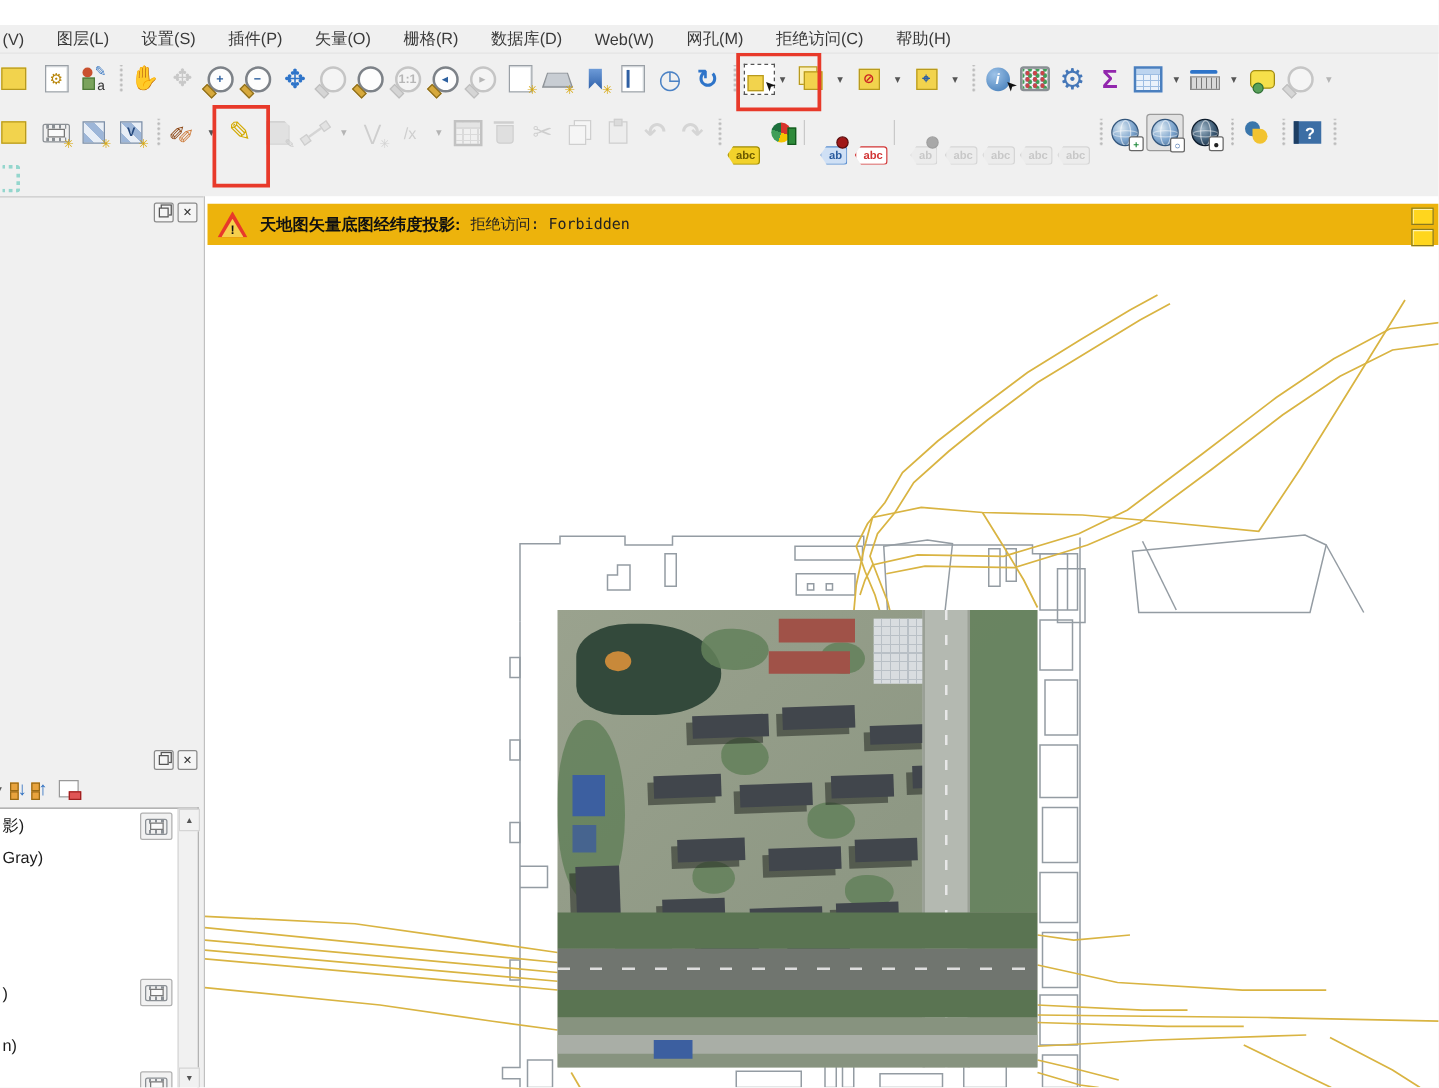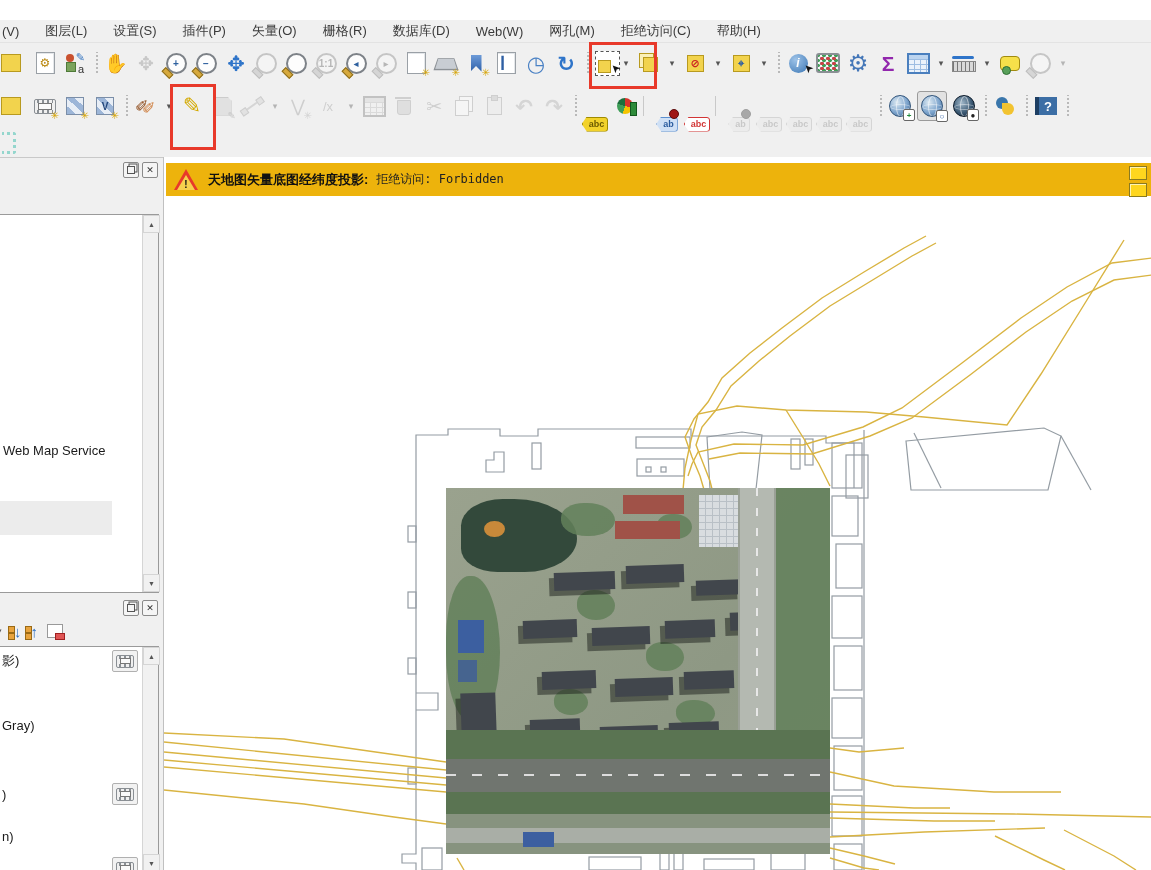--- a/index.html
+++ b/index.html
@@ -487,28 +487,20 @@
   <div id="leftcol">
 
     <div class="phdr" style="top:0;">
       <div class="pbtns">
         <span class="wbtn">
             <span class="fl"></span>
           </span>
         <span class="wbtn">✕</span>
       </div>
     </div>
-    <div class="pbody" style="top:56px;width:158px;height:377px;">
-      <div id="wms-label">Web Map Service</div>
-      <div id="sel-row"></div>
-      <div class="vscroll">
-        <span class="sarrow" style="top:0;">▲</span>
-        <span class="sarrow" style="bottom:0;">▼</span>
-      </div>
-    </div>
 
     <div class="phdr" style="top:438px;">
       <div class="pbtns">
         <span class="wbtn">
             <span class="fl"></span>
           </span>
         <span class="wbtn">✕</span>
       </div>
     </div>
     <div id="lyr-toolbar" style="top:460px;">
@@ -523,21 +515,21 @@
         <span class="sarrow" style="bottom:0;">▼</span>
       </div>
     <div class="lrow" style="top: 3px;">
           <span style="padding-left: 2px;">影)</span>
         </div>
         <span class="chipbtn" style="top: 3px;">
           <span class="chip" style="width:16px;height:11px;">
             <i style="width:9px;height:4px;"></i>
           </span>
         </span>
-        <div class="lrow" style="top: 27px; margin-top: 40px;">
+        <div class="lrow" style="top: 27px;">
           <span style="padding-left: 2px;">Gray)</span>
         </div>
         <div class="lrow" style="top: 136px;">
           <span style="padding-left: 2px;">)</span>
         </div>
         <span class="chipbtn" style="top: 136px;">
           <span class="chip" style="width:16px;height:11px;">
             <i style="width:9px;height:4px;"></i>
           </span>
         </span>

